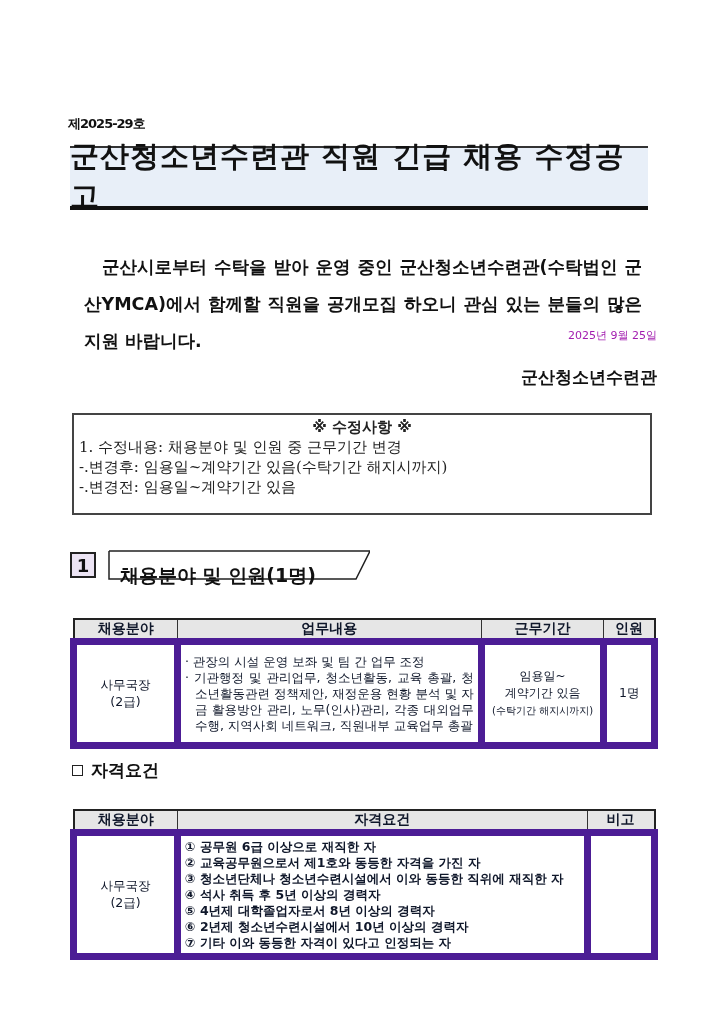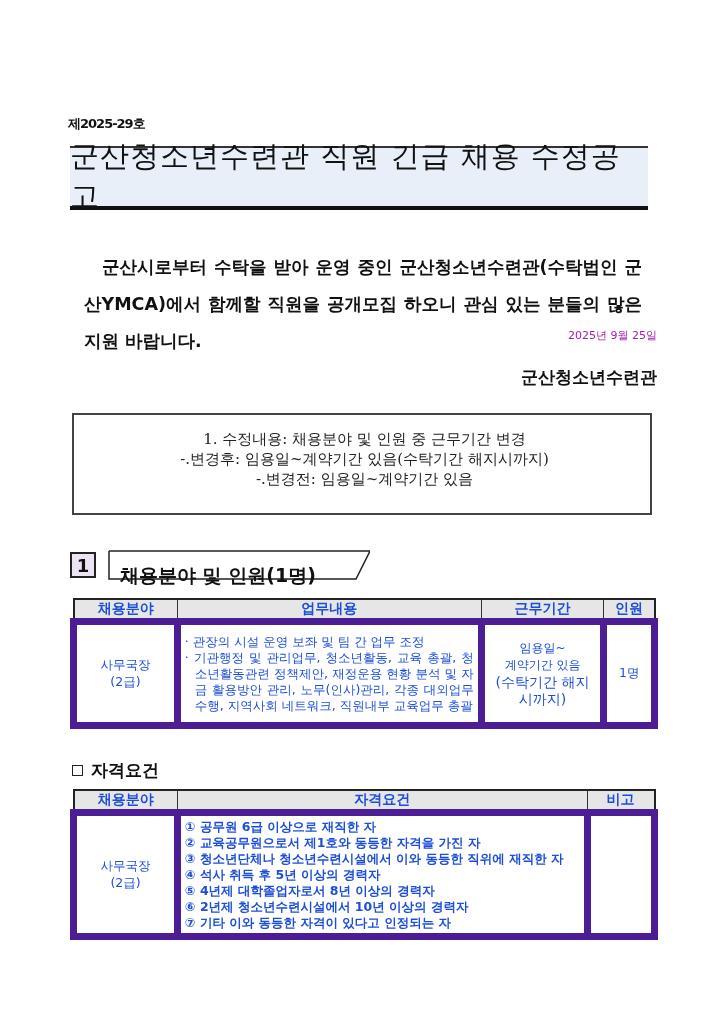--- a/index.html
+++ b/index.html
@@ -3,36 +3,36 @@
 <meta charset="utf-8">
 <style>
   html, body { margin: 0; padding: 0; background: #ffffff; }
   body { width: 725px; height: 1025px; position: relative; overflow: hidden;
          font-family: "DejaVu Sans", sans-serif; color: #111; }
   .abs { position: absolute; }
   .docno { left: 68px; top: 115px; font-size: 13px; font-weight: bold; letter-spacing: -1px; }
   .title-box { left: 70px; top: 146px; width: 578px; height: 58px;
     background: #e8eff8; border-top: 2px solid #333; border-bottom: 4px solid #111;
     display: flex; align-items: center; justify-content: center; }
-  .title-box span { font-size: 29px; font-weight: normal; letter-spacing: 1px; color: #111; }
+  .title-box span { font-size: 29px; font-weight: bold; letter-spacing: 1px; color: #111; }
   .intro { left: 68px; top: 233px; width: 590px; font-size: 17.5px; font-weight: bold; line-height: 37px; text-align: justify; }
   .intro p { margin: 16px; text-indent: 18px; }
   .date { right: 68px; top: 328px; font-size: 11px; color: #a21caf; }
   .org { right: 68px; top: 366px; font-size: 17px; font-weight: bold; }
   .revbox { left: 72px; top: 413px; width: 580px; height: 102px; border: 2px solid #444; box-sizing: border-box;
     font-family: "DejaVu Serif", serif; font-size: 15px; color: #222; }
   .revbox .rt { text-align: center; font-family: "DejaVu Sans", sans-serif; font-weight: bold; font-size: 15px; margin-top: 3px; }
-  .revbox .rl { padding-left: 5px; line-height: 20px; text-align: center; }
+  .revbox .rl { padding-left: 5px; line-height: 20px; }
   .revbox .rl:first-of-type { margin-top: 14px; }
   .sec-num { left: 70px; top: 552px; width: 26px; height: 26px; background: #ece4f4; border: 2px solid #222;
     box-sizing: border-box; font-weight: bold; font-size: 18px; display:flex; align-items:center; justify-content:center; }
   .sec-title { left: 108px; top: 550px; width: 262px; height: 30px; }
   .sec-title svg { position: absolute; left: 0; top: 0; }
   .sec-title span { position: absolute; left: 12px; top: 3px; font-size: 19px; font-weight: bold; margin-top: 10px; }
-  table { border-collapse: collapse; position: absolute; font-size: 12.5px; color: #1d4ed8; }
+  table { border-collapse: collapse; position: absolute; font-size: 12.5px; color: #0f172a; margin-top: 20px; }
   table th { background: #e6e6e6; font-weight: bold; font-size: 14px; padding: 0; height: 18px; border: 1px solid #333; }
   table td { border: 7px solid #4c1d95; padding: 1px 4px; vertical-align: middle; }
   .t1 { left: 70px; top: 598px; width: 588px; border: 2px solid #222; }
   .t2 { left: 70px; top: 789px; width: 588px; border: 2px solid #222; }
   .center { text-align: center; }
   .duties div { line-height: 16px; }
   .duties .b { padding-left: 10px; text-indent: -10px; }
   .quals div { line-height: 16px; font-weight: bold; }
   .q-head { left: 72px; top: 759px; font-size: 17px; font-weight: bold; display: flex; align-items: center; gap: 8px; }
   .q-head .sq { width: 9px; height: 9px; border: 1.5px solid #222; }
@@ -47,20 +47,21 @@
 </div>
 
 <div class="abs intro">
   <p>군산시로부터 수탁을 받아 운영 중인 군산청소년수련관(수탁법인 군산YMCA)에서 함께할 직원을 공개모집 하오니 관심 있는 분들의 많은 지원 바랍니다.</p>
 </div>
 
 <div class="abs date">2025년 9월 25일</div>
 <div class="abs org">군산청소년수련관</div>
 
 <div class="abs revbox">
+  <div class="rt">※ 수정사항 ※</div>
   <div class="rl">1. 수정내용: 채용분야 및 인원 중 근무기간 변경</div>
   <div class="rl">-.변경후: 임용일~계약기간 있음(수탁기간 해지시까지)</div>
   <div class="rl">-.변경전: 임용일~계약기간 있음</div>
 </div>
 
 <div class="abs sec-num">1</div>
 <div class="abs sec-title">
   <svg width="262" height="30">
     <polyline points="1,1 262,1 248,29 1,29 1,1" fill="#fff" stroke="#222" stroke-width="1.5"></polyline>
   </svg>
@@ -86,21 +87,21 @@
       <div>사무국장</div>
       <div>(2급)</div>
     </td>
     <td class="duties">
       <div class="b">· 관장의 시설 운영 보좌 및 팀 간 업무 조정</div>
       <div class="b" style="text-align:justify">· 기관행정 및 관리업무, 청소년활동, 교육 총괄, 청소년활동관련 정책제안, 재정운용 현황 분석 및 자금 활용방안 관리, 노무(인사)관리, 각종 대외업무 수행, 지역사회 네트워크, 직원내부 교육업무 총괄</div>
     </td>
     <td class="center" style="font-size:12px;line-height:17px">
       <div>임용일~</div>
       <div>계약기간 있음</div>
-      <div style="font-size:14px">(수탁기간 해지시까지)</div>
+      <div style="font-size:10px">(수탁기간 해지시까지)</div>
     </td>
     <td class="center">1명</td>
   </tr>
 </tbody>
   </table>
 
 <div class="abs q-head">
   <span class="sq"></span>
   <span>자격요건</span>
 </div>

